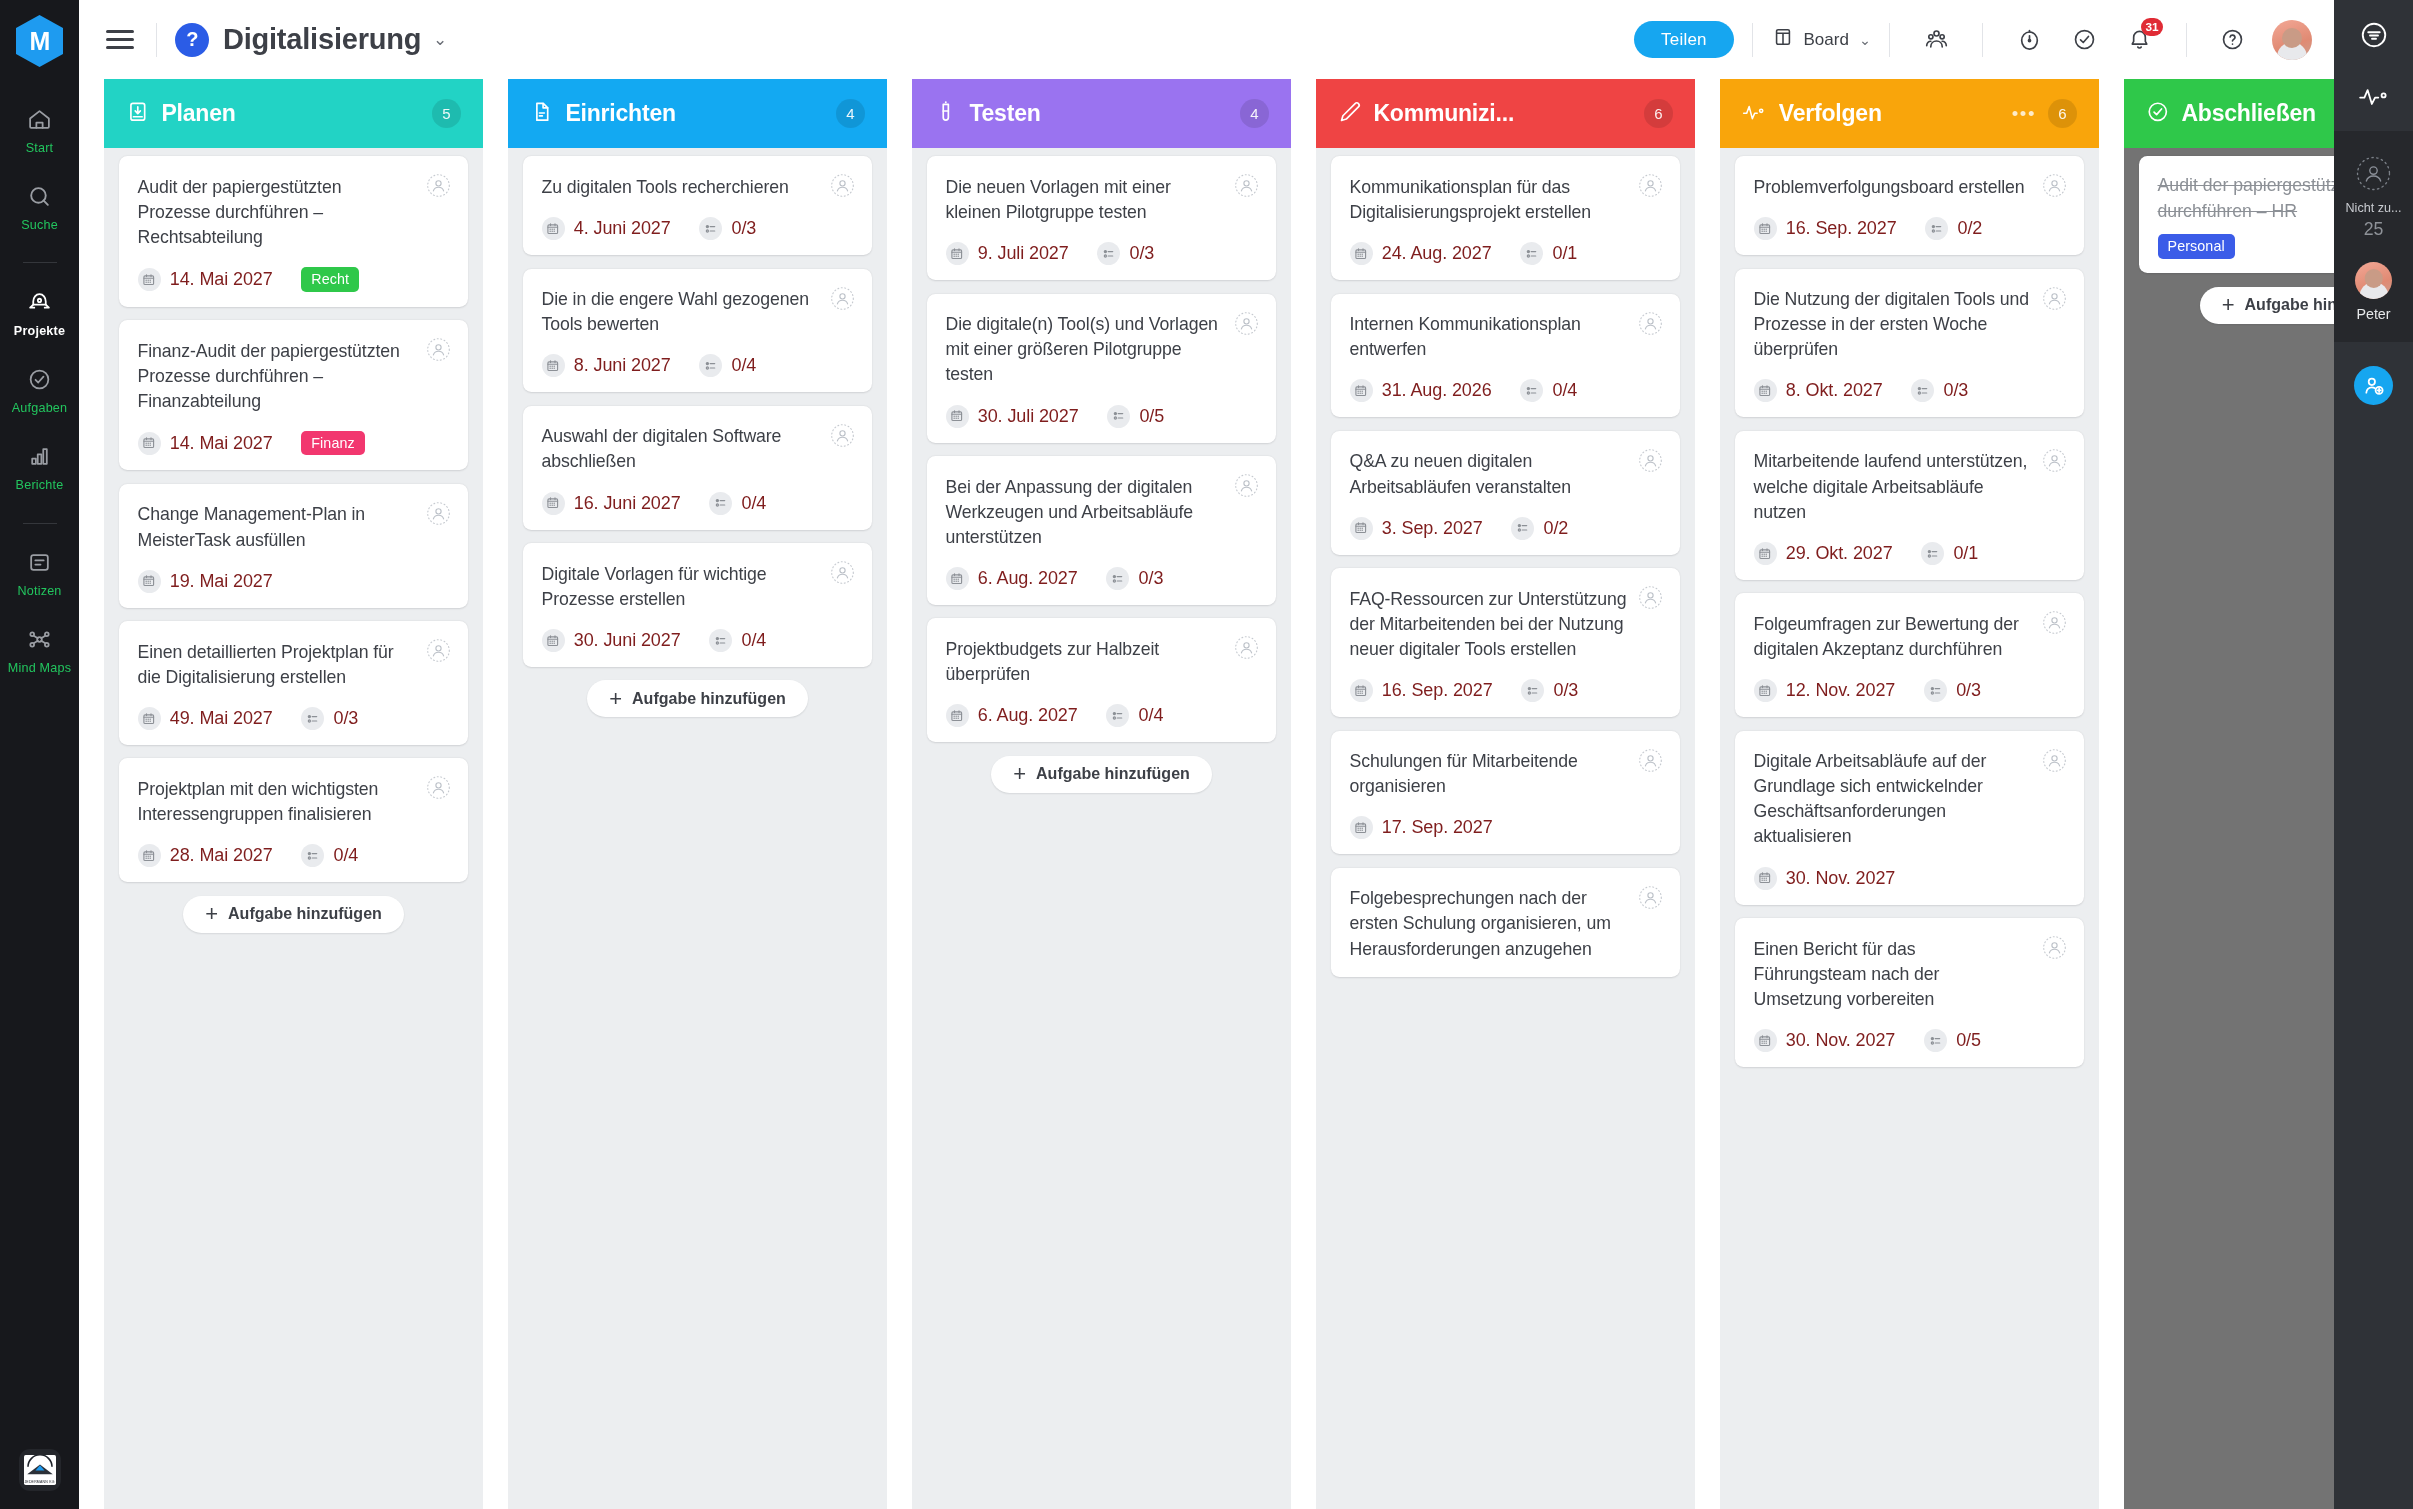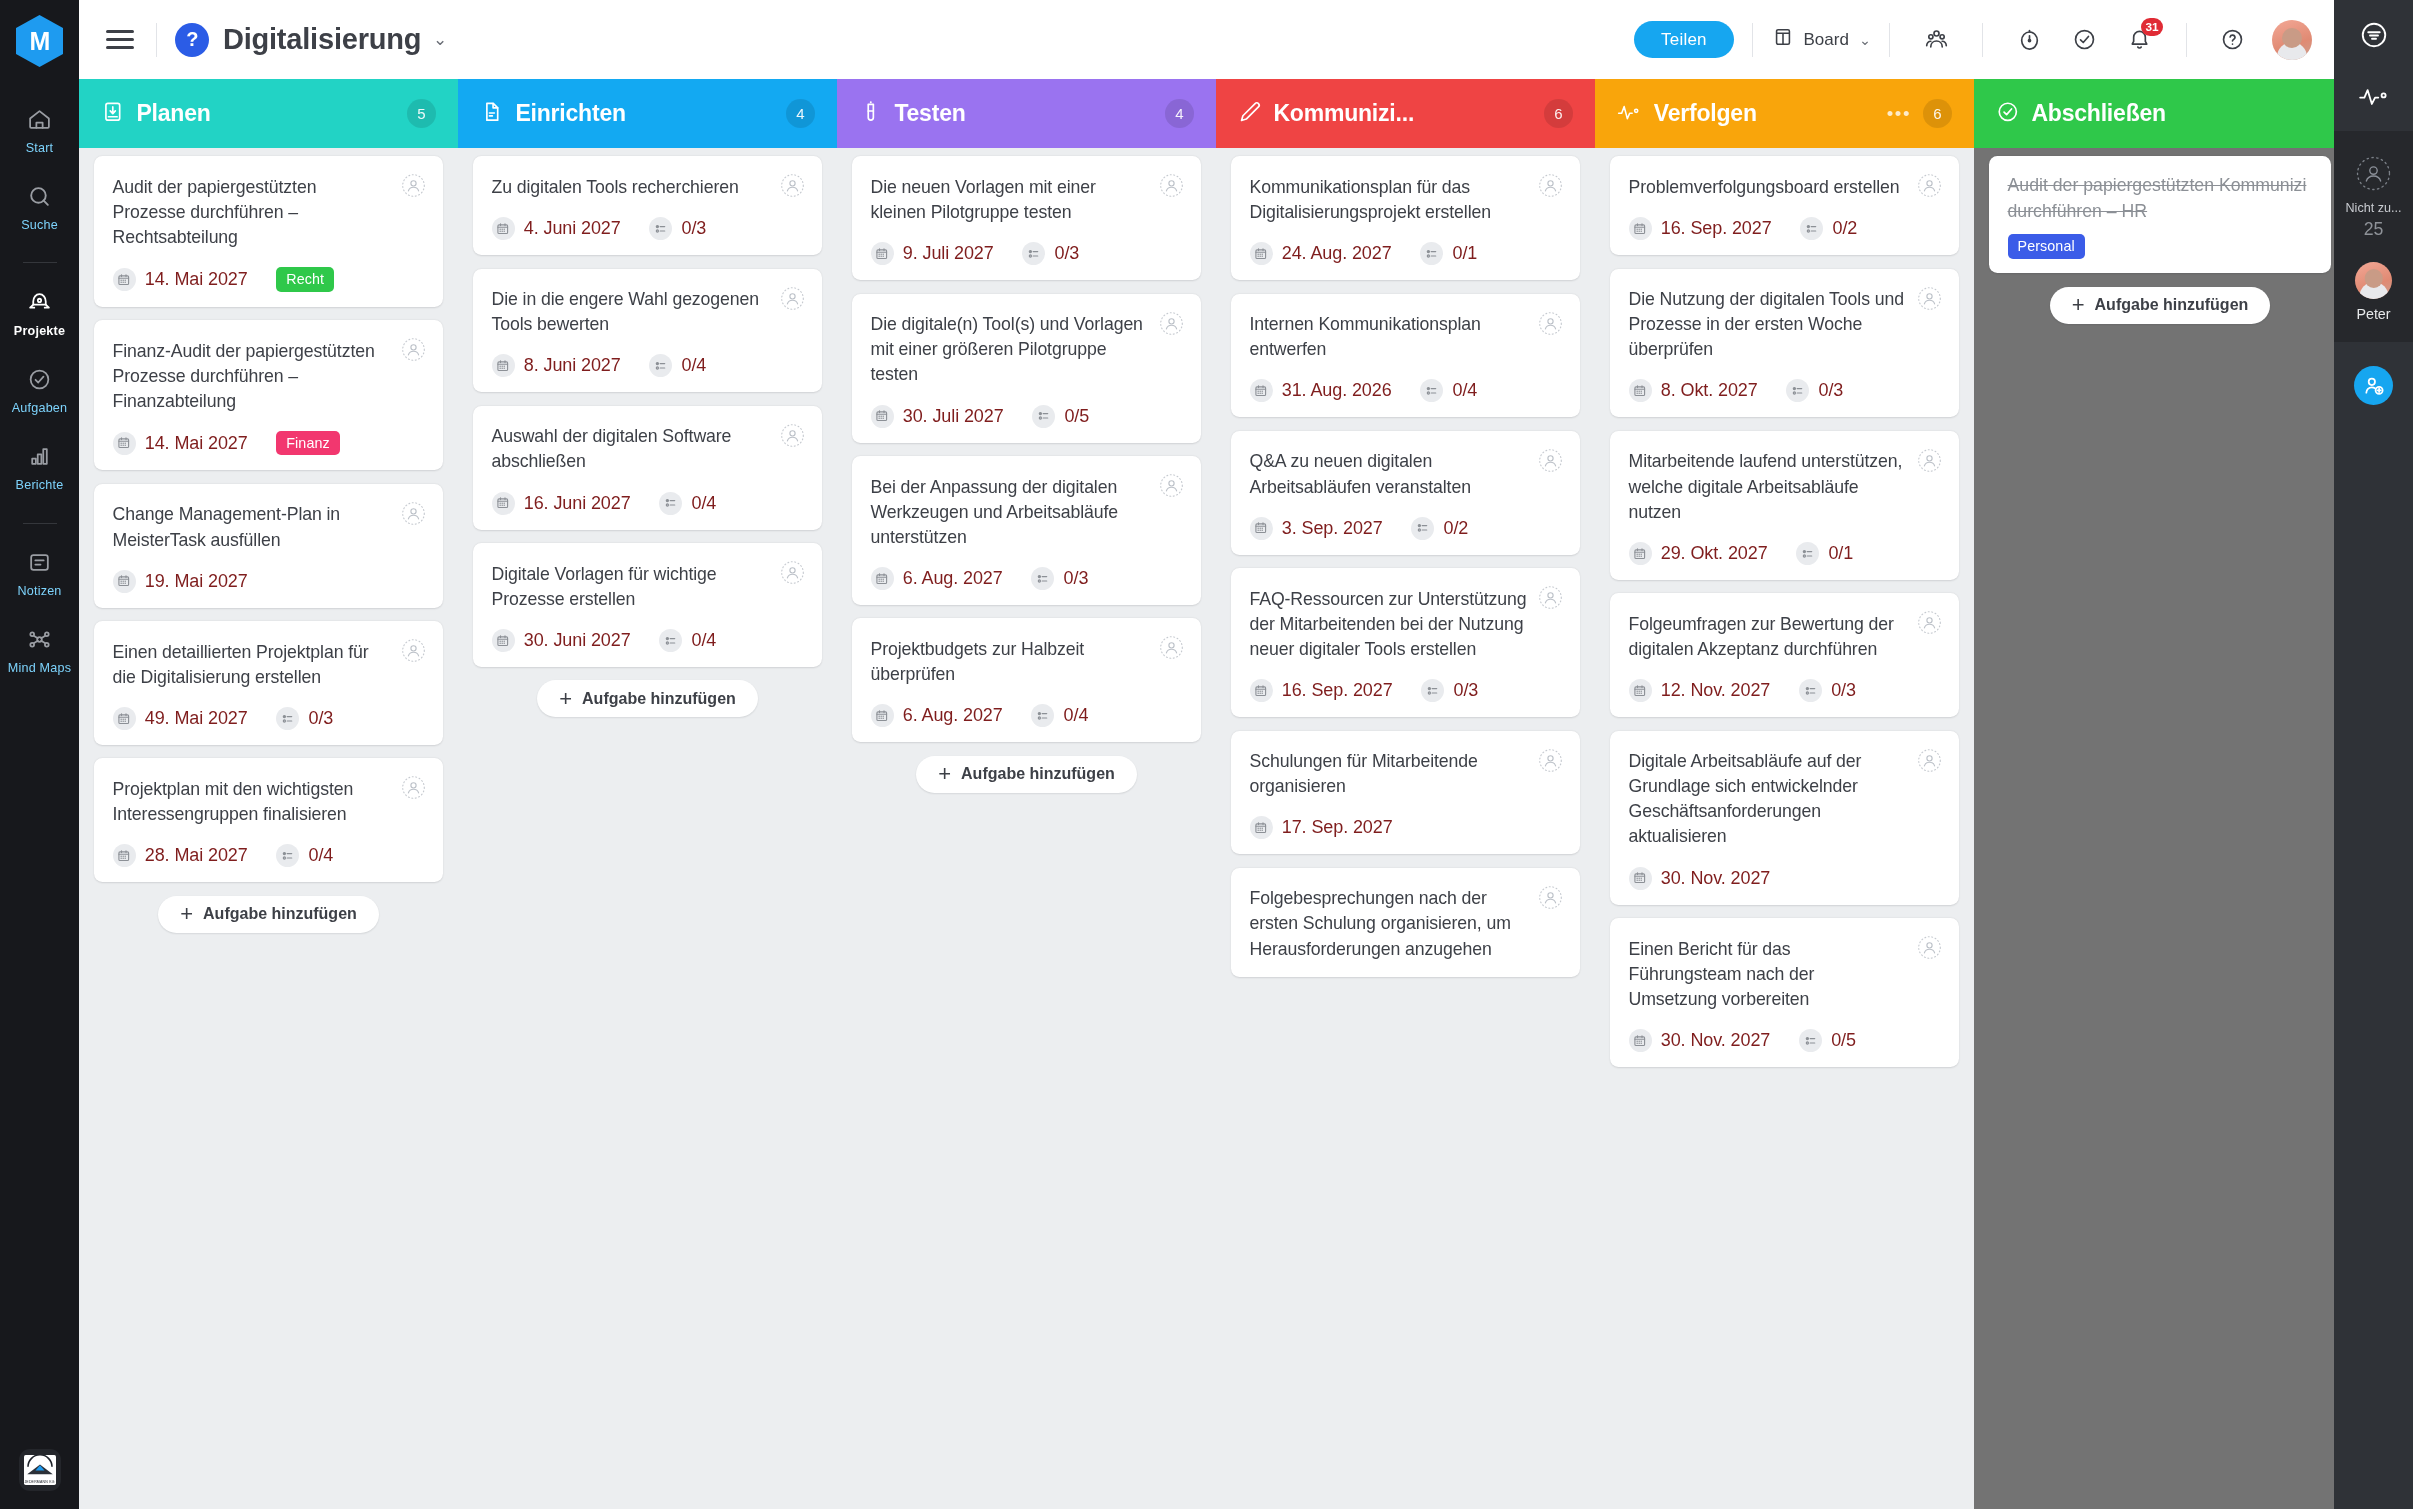--- a/index.html
+++ b/index.html
@@ -21,21 +21,21 @@
   .hexagon {
     width: 47px; height: 52px; background: #1e9bf0;
     clip-path: polygon(50% 0%, 100% 25%, 100% 75%, 50% 100%, 0% 75%, 0% 25%);
     display: flex; align-items: center; justify-content: center;
   }
   .hexagon span { color: #fff; font-size: 25px; font-weight: bold; letter-spacing: -0.8px; }
   .rail-item {
     display: flex; flex-direction: column; align-items: center; justify-content: center;
     gap: 5.9px; margin-bottom: 29px; cursor: pointer; width: 79px;
   }
-  .rail-item .lbl { font-size: 12.6px; color: #7dd3fc; letter-spacing: 0.2px; }
+  .rail-item .lbl { font-size: 12.6px; color: #22c55e; letter-spacing: 0.2px; }
   .rail-item.active .lbl { color: #ffffff; font-weight: 600; }
   .rail-item svg { stroke: #9a9da3; }
   .rail-item.active svg { stroke: #ffffff; }
   .rail-div { width: 34px; height: 0.8px; background: #34363b; margin: 1.7px 0 27px 0; }
   .org-logo {
     position: absolute; bottom: 18.5px; left: 18.5px;
     width: 42px; height: 42px; border-radius: 11px; background: #24262b;
     display: flex; align-items: center; justify-content: center;
   }
   .org-logo-inner {
@@ -84,21 +84,21 @@
     content:''; position:absolute; left:50%; top:56%; transform:translateX(-50%);
     width: 30px; height: 22px; background:#e8e9ec; border-radius: 15px 15px 0 0;
   }
   .avatar-top::before {
     content:''; position:absolute; left:50%; top:22%; transform:translateX(-50%);
     width: 20px; height: 20px; border-radius:50%; background:#c99b86; z-index:2;
   }
 
   
   .board { flex: 1; display: flex; min-height: 0; overflow: hidden; }
-  .column { display: flex; flex-direction: column; min-width: 0; }
+  .column { display: flex; flex-direction: column; min-width: 0; margin-left: 25px; }
   .col-head {
     height: 69px; display: flex; align-items: center; padding: 0 22px; gap: 11.8px; flex: 0 0 69px;
   }
   .col-head .ctitle { color: #fff; font-size: 23px; font-weight: 600; white-space: nowrap; overflow: hidden; text-overflow: ellipsis; letter-spacing: -0.2px; }
   .col-head .cspacer { flex: 1; }
   .col-dots { color: rgba(255,255,255,.78); letter-spacing: 1.7px; font-size: 18.5px; cursor: pointer; }
   .col-count {
     min-width: 29px; height: 29px; border-radius: 14.3px; background: rgba(0,0,0,.11);
     color: rgba(255,255,255,.92); font-size: 15px; display: flex; align-items: center;
     justify-content: center; padding: 0 8.4px;

